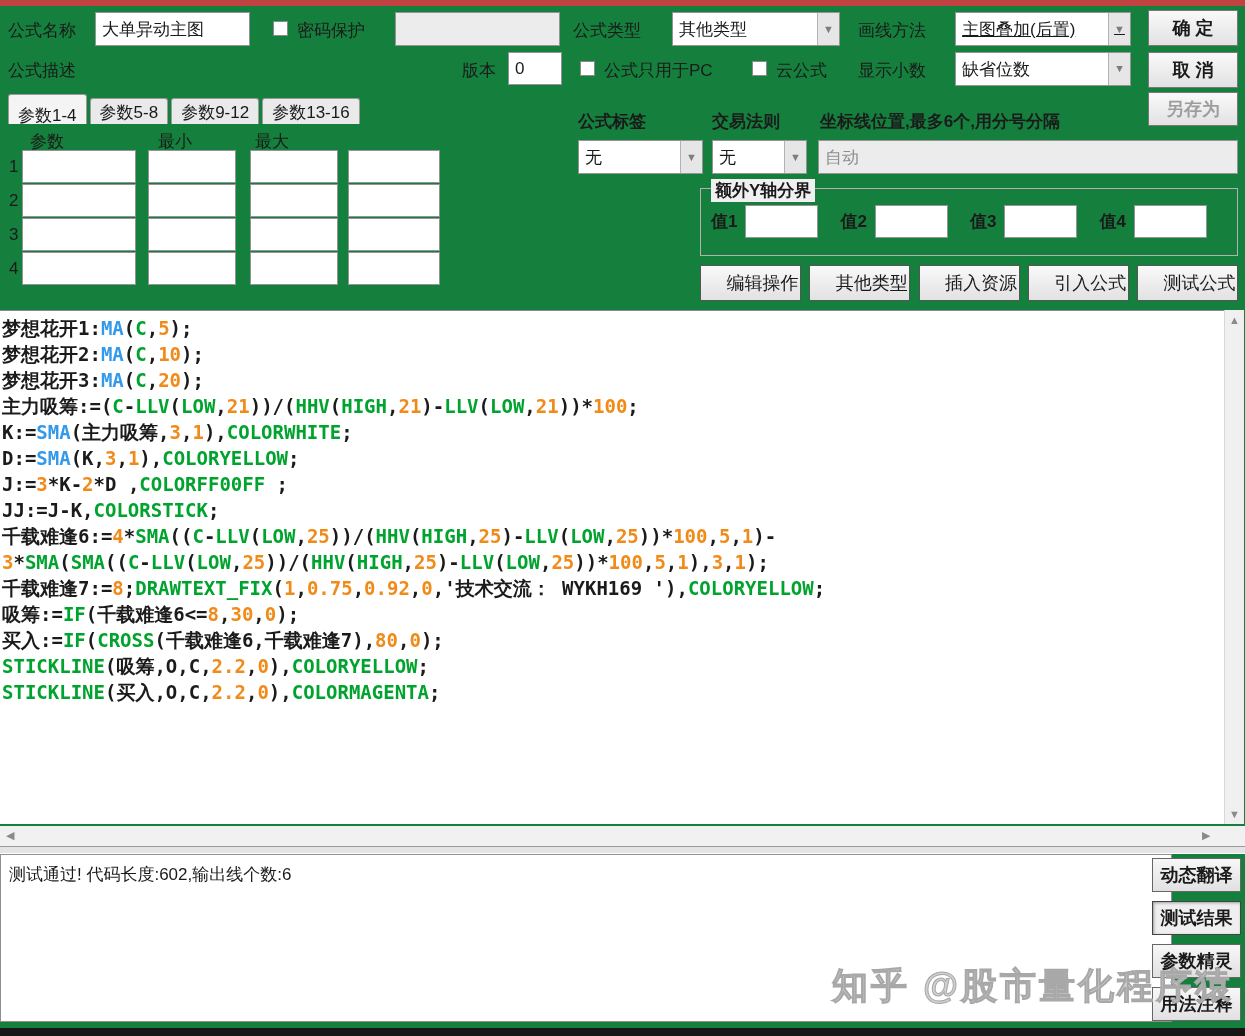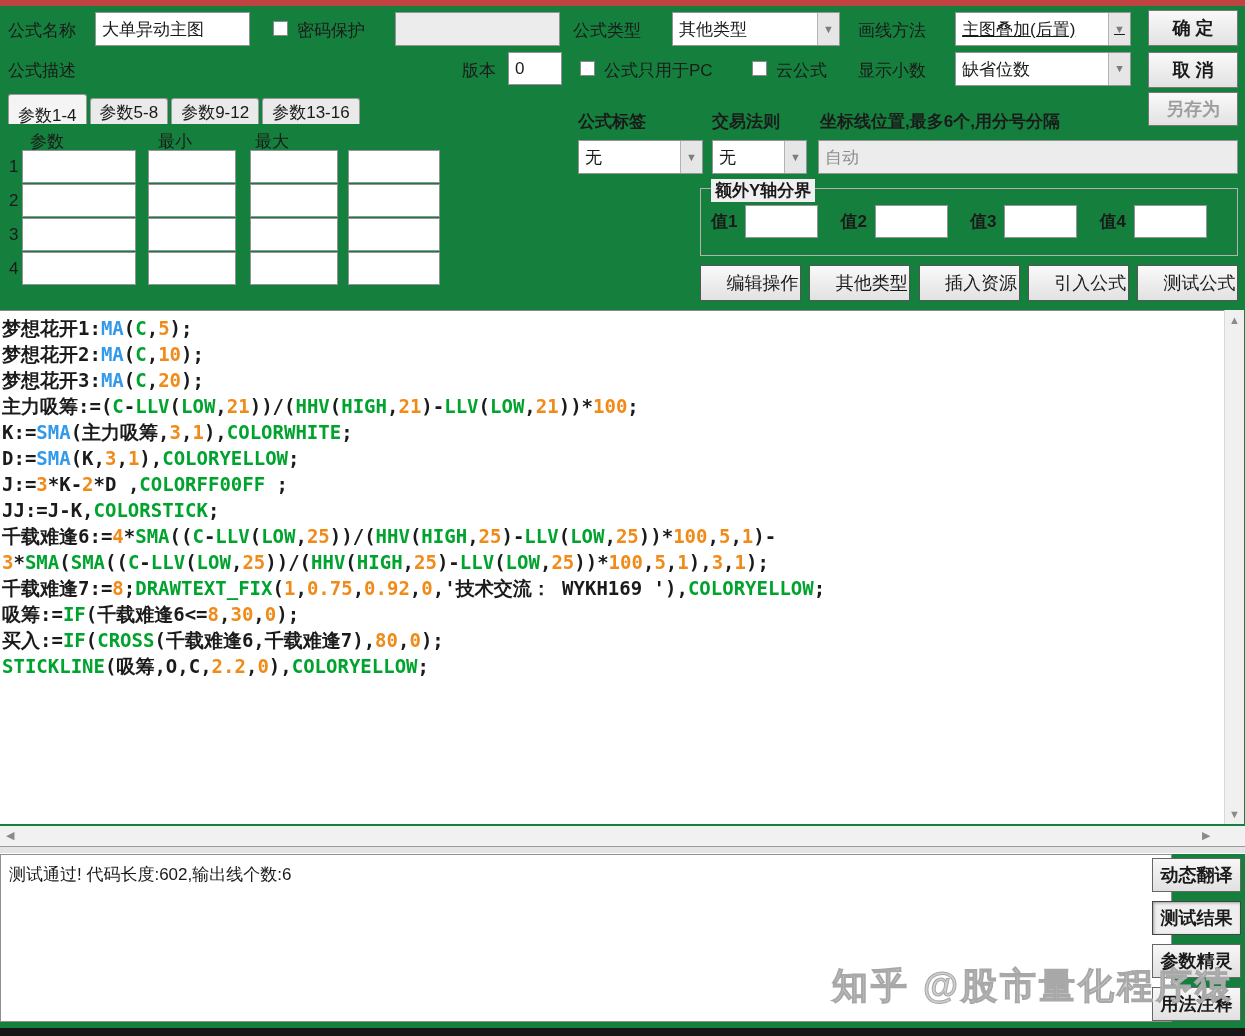--- a/index.html
+++ b/index.html
@@ -211,20 +211,21 @@
       <div class="code-line"><span class="c-k">K:=</span><span class="c-b">SMA</span><span class="c-k">(主力吸筹,</span><span class="c-o">3</span><span class="c-k">,</span><span class="c-o">1</span><span class="c-k">),</span><span class="c-g">COLORWHITE</span><span class="c-k">;</span></div>
       <div class="code-line"><span class="c-k">D:=</span><span class="c-b">SMA</span><span class="c-k">(K,</span><span class="c-o">3</span><span class="c-k">,</span><span class="c-o">1</span><span class="c-k">),</span><span class="c-g">COLORYELLOW</span><span class="c-k">;</span></div>
       <div class="code-line"><span class="c-k">J:=</span><span class="c-o">3</span><span class="c-k">*K-</span><span class="c-o">2</span><span class="c-k">*D ,</span><span class="c-g">COLORFF00FF</span><span class="c-k"> ;</span></div>
       <div class="code-line"><span class="c-k">JJ:=J-K,</span><span class="c-g">COLORSTICK</span><span class="c-k">;</span></div>
       <div class="code-line"><span class="c-k">千载难逢6:=</span><span class="c-o">4</span><span class="c-k">*</span><span class="c-g">SMA</span><span class="c-k">((</span><span class="c-g">C</span><span class="c-k">-</span><span class="c-g">LLV</span><span class="c-k">(</span><span class="c-g">LOW</span><span class="c-k">,</span><span class="c-o">25</span><span class="c-k">))/(</span><span class="c-g">HHV</span><span class="c-k">(</span><span class="c-g">HIGH</span><span class="c-k">,</span><span class="c-o">25</span><span class="c-k">)-</span><span class="c-g">LLV</span><span class="c-k">(</span><span class="c-g">LOW</span><span class="c-k">,</span><span class="c-o">25</span><span class="c-k">))*</span><span class="c-o">100</span><span class="c-k">,</span><span class="c-o">5</span><span class="c-k">,</span><span class="c-o">1</span><span class="c-k">)-</span></div>
       <div class="code-line"><span class="c-o">3</span><span class="c-k">*</span><span class="c-g">SMA</span><span class="c-k">(</span><span class="c-g">SMA</span><span class="c-k">((</span><span class="c-g">C</span><span class="c-k">-</span><span class="c-g">LLV</span><span class="c-k">(</span><span class="c-g">LOW</span><span class="c-k">,</span><span class="c-o">25</span><span class="c-k">))/(</span><span class="c-g">HHV</span><span class="c-k">(</span><span class="c-g">HIGH</span><span class="c-k">,</span><span class="c-o">25</span><span class="c-k">)-</span><span class="c-g">LLV</span><span class="c-k">(</span><span class="c-g">LOW</span><span class="c-k">,</span><span class="c-o">25</span><span class="c-k">))*</span><span class="c-o">100</span><span class="c-k">,</span><span class="c-o">5</span><span class="c-k">,</span><span class="c-o">1</span><span class="c-k">),</span><span class="c-o">3</span><span class="c-k">,</span><span class="c-o">1</span><span class="c-k">);</span></div>
       <div class="code-line"><span class="c-k">千载难逢7:=</span><span class="c-o">8</span><span class="c-k">;</span><span class="c-g">DRAWTEXT_FIX</span><span class="c-k">(</span><span class="c-o">1</span><span class="c-k">,</span><span class="c-o">0.75</span><span class="c-k">,</span><span class="c-o">0.92</span><span class="c-k">,</span><span class="c-o">0</span><span class="c-k">,'技术交流： WYKH169 '),</span><span class="c-g">COLORYELLOW</span><span class="c-k">;</span></div>
       <div class="code-line"><span class="c-k">吸筹:=</span><span class="c-g">IF</span><span class="c-k">(千载难逢6&lt;=</span><span class="c-o">8</span><span class="c-k">,</span><span class="c-o">30</span><span class="c-k">,</span><span class="c-o">0</span><span class="c-k">);</span></div>
       <div class="code-line"><span class="c-k">买入:=</span><span class="c-g">IF</span><span class="c-k">(</span><span class="c-g">CROSS</span><span class="c-k">(千载难逢6,千载难逢7),</span><span class="c-o">80</span><span class="c-k">,</span><span class="c-o">0</span><span class="c-k">);</span></div>
       <div class="code-line"><span class="c-g">STICKLINE</span><span class="c-k">(吸筹,O,C,</span><span class="c-o">2.2</span><span class="c-k">,</span><span class="c-o">0</span><span class="c-k">),</span><span class="c-g">COLORYELLOW</span><span class="c-k">;</span></div>
+      <div class="code-line"><span class="c-g">STICKLINE</span><span class="c-k">(买入,O,C,</span><span class="c-o">2.2</span><span class="c-k">,</span><span class="c-o">0</span><span class="c-k">),</span><span class="c-g">COLORMAGENTA</span><span class="c-k">;</span></div>
     </div>
   <div class="vscroll">
     <div class="vs-arrow" style="top:4px;">▲</div>
     <div class="vs-arrow" style="bottom:4px;">▼</div>
   </div>
   <div class="hscroll">
     <div class="hs-left">◀</div>
     <div class="hs-right">▶</div>
   </div>
   <div class="separator"></div>

